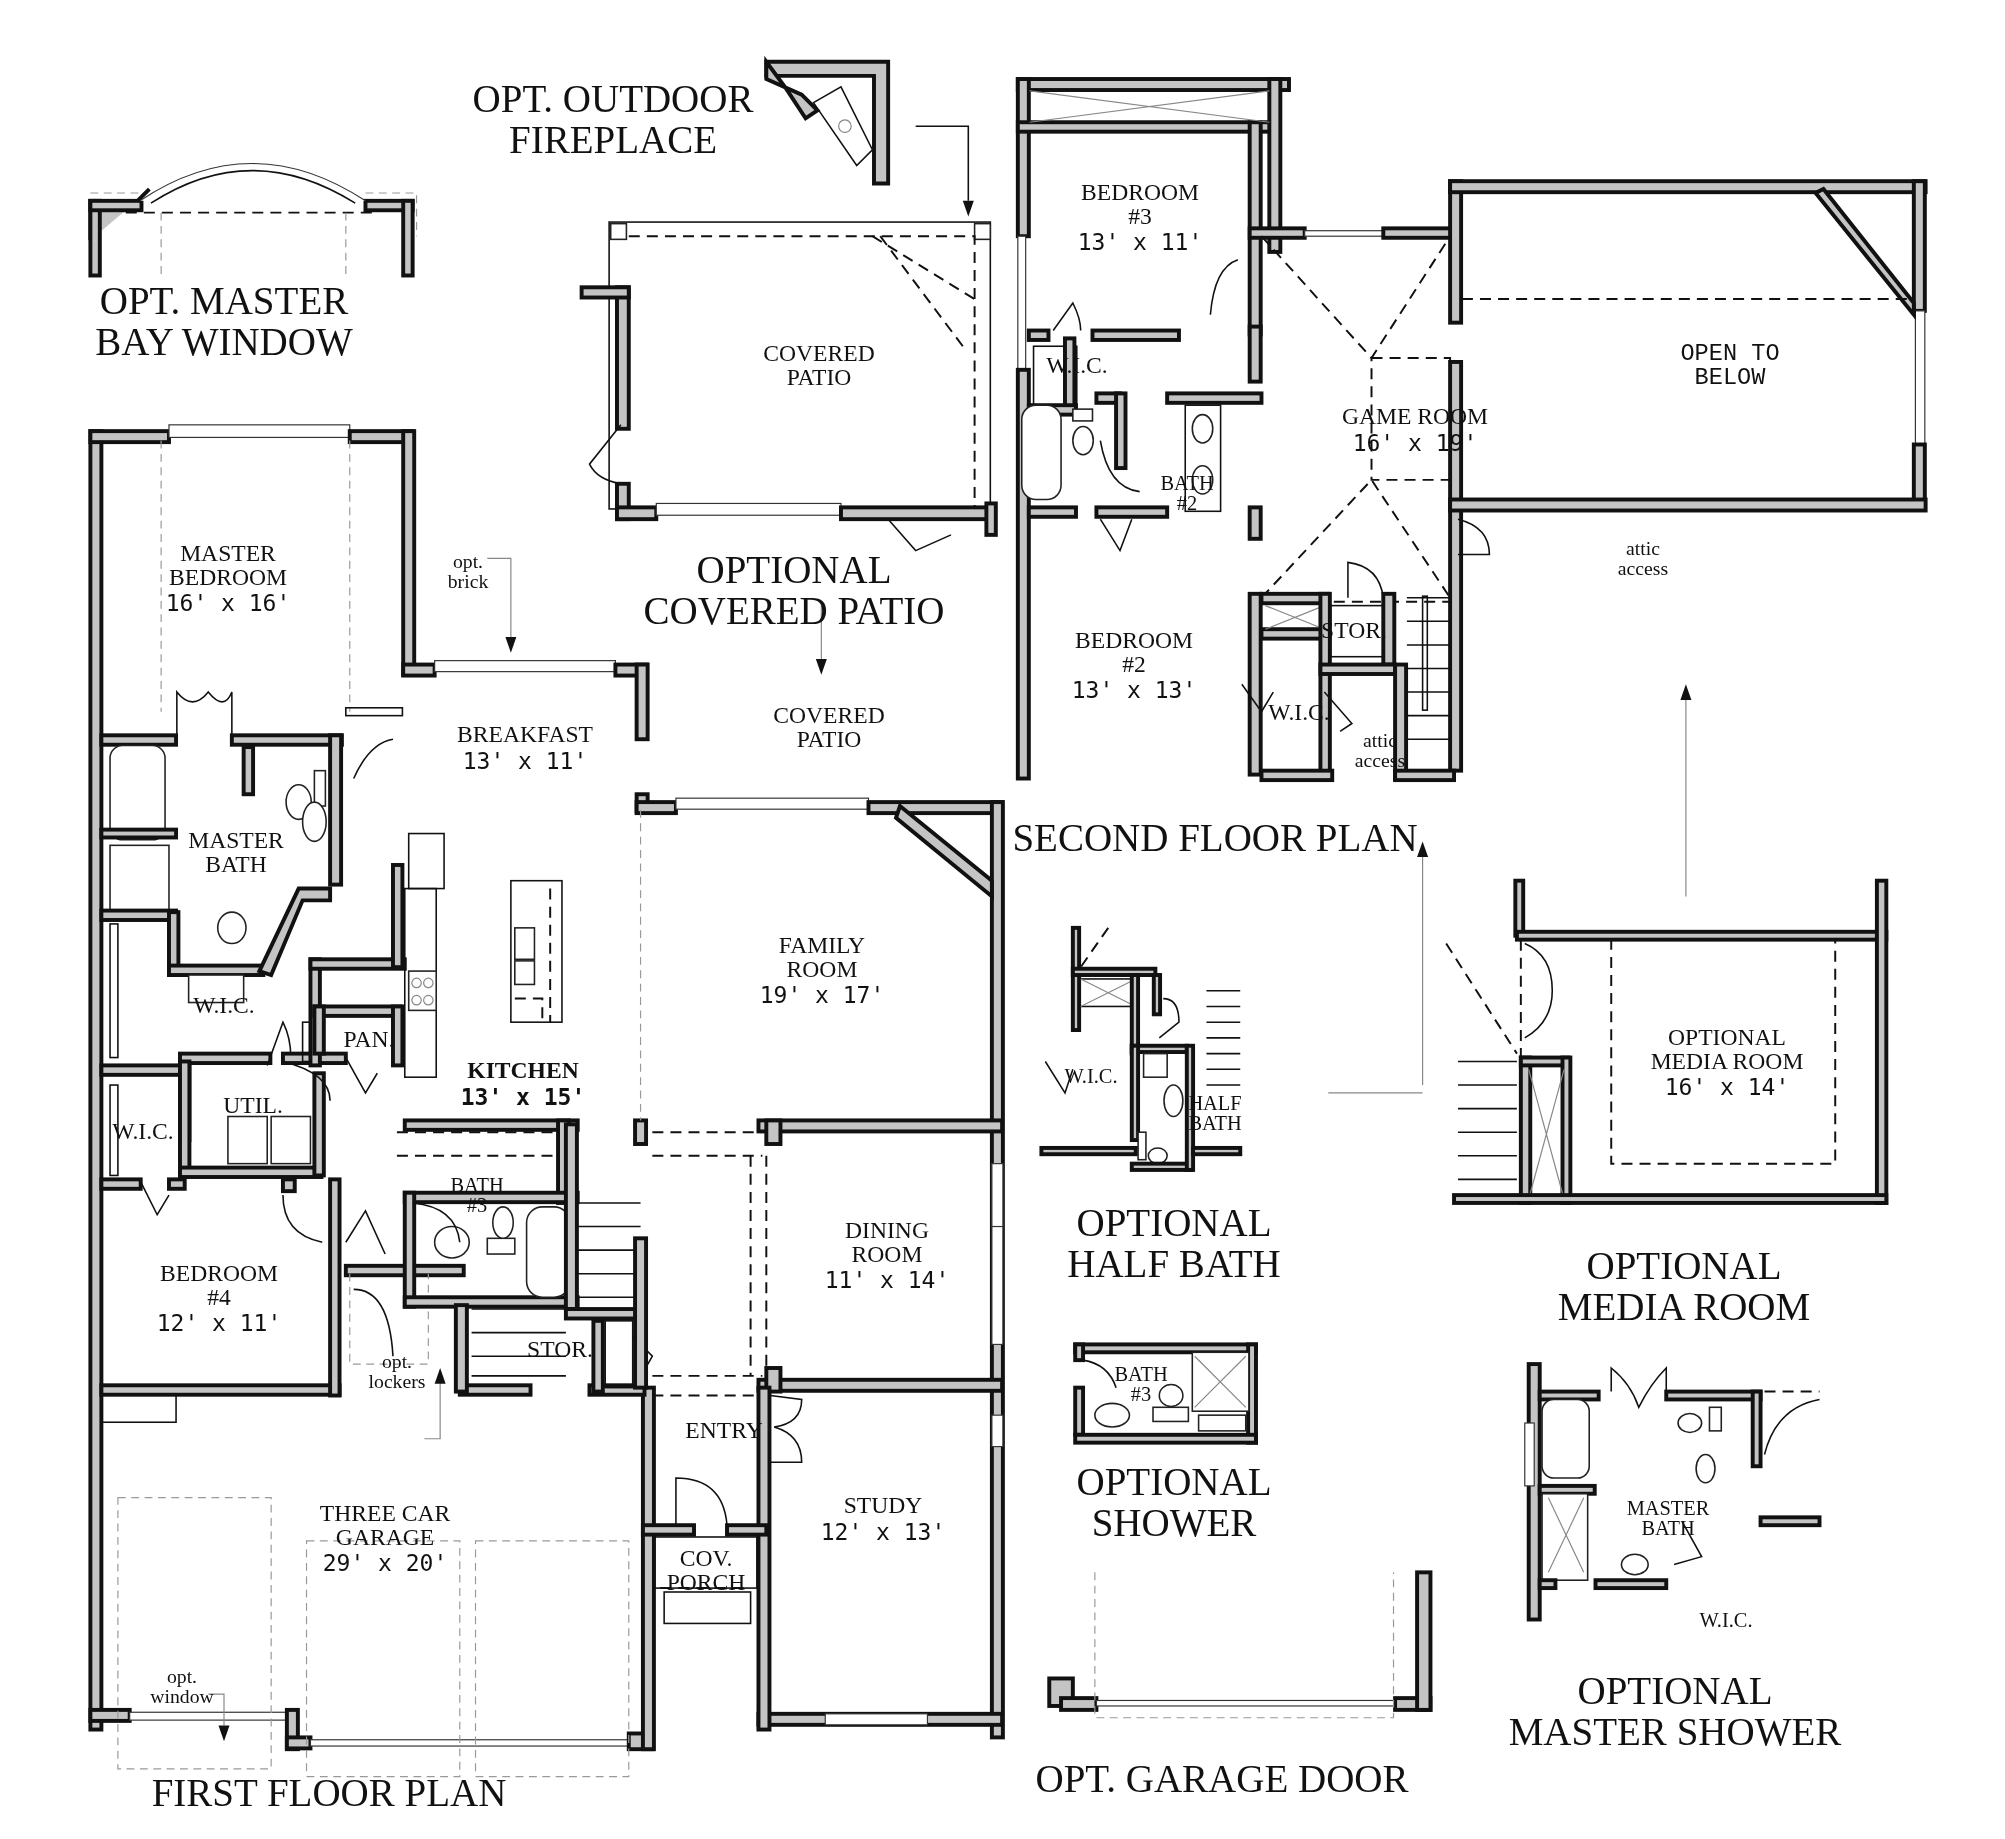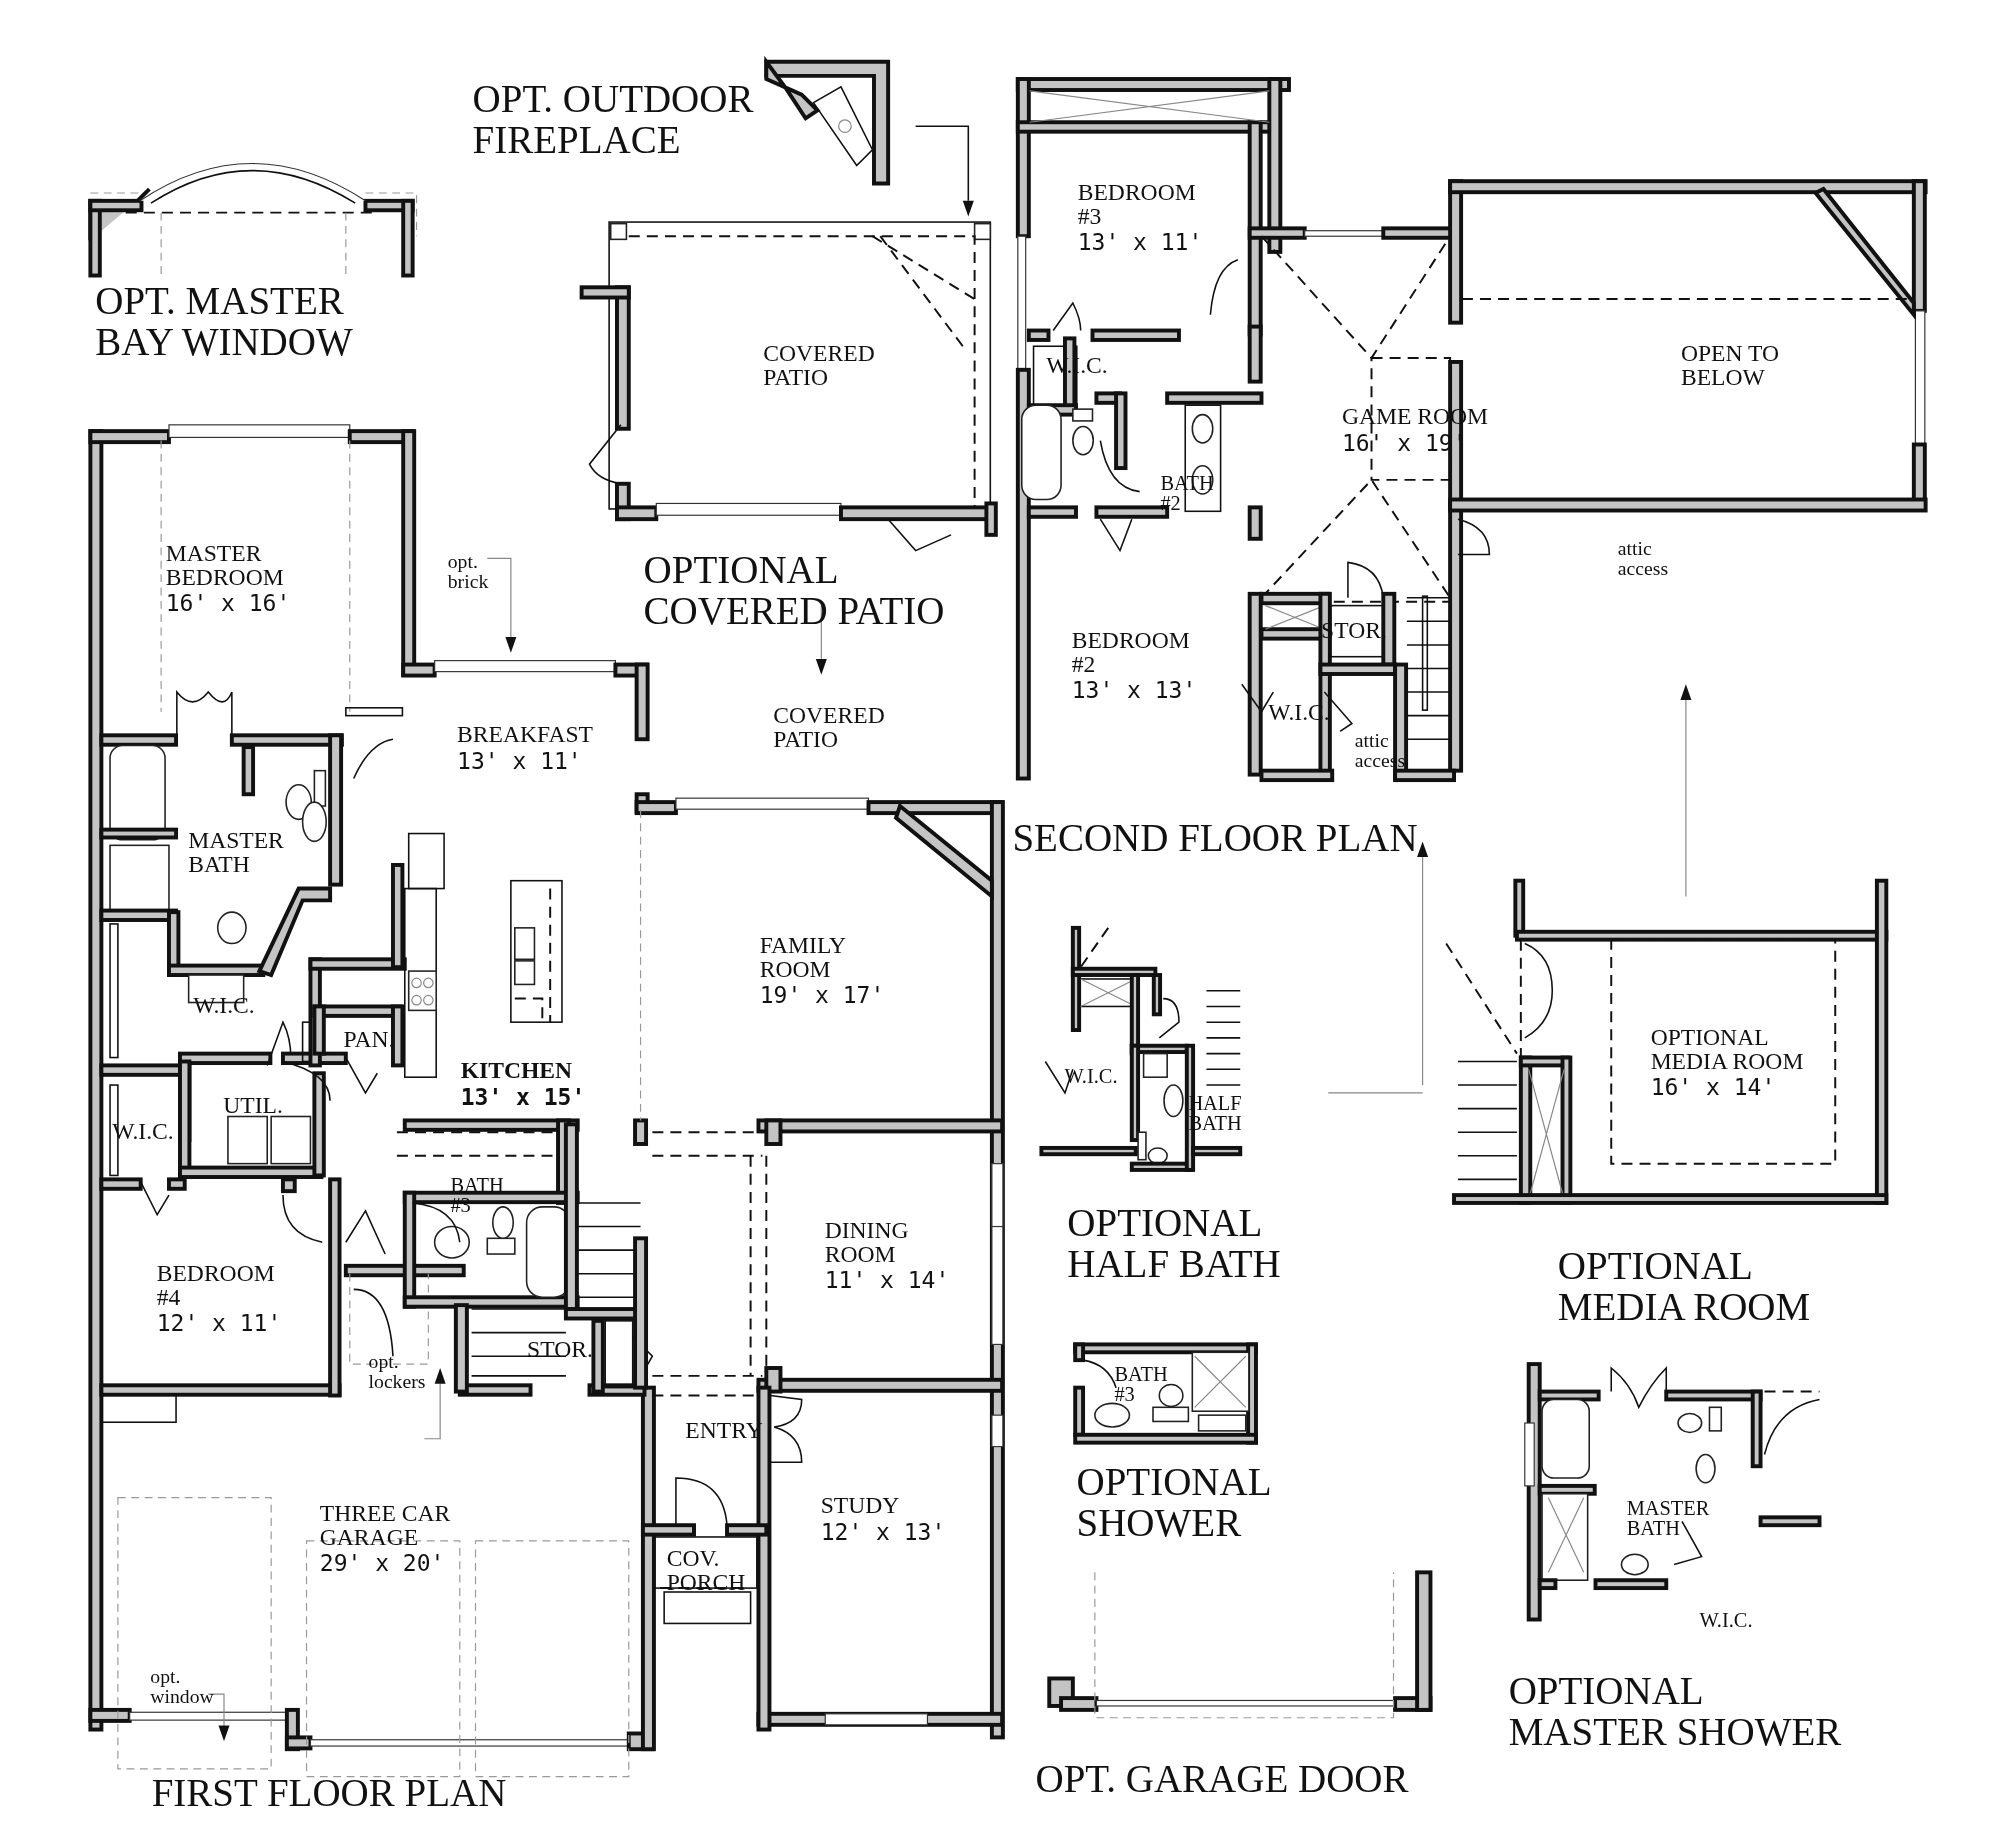--- a/index.html
+++ b/index.html
@@ -6,21 +6,21 @@
   body { width:2005px; height:1840px; position:relative; overflow:hidden; font-family:"Liberation Serif","DejaVu Serif",serif; color:#111; }
   #plan { position:absolute; left:0; top:0; width:2005px; height:1840px; }
   .wall { fill:#c4c4c4; stroke:#111; stroke-width:5; }
   .thin { fill:none; stroke:#111; stroke-width:2; }
   .hair { fill:none; stroke:#888; stroke-width:1.5; }
   .dash { fill:none; stroke:#111; stroke-width:2.5; stroke-dasharray:14 9; }
   .ldash { fill:none; stroke:#999; stroke-width:1.5; stroke-dasharray:10 7; }
   .win { fill:#fff; stroke:#333; stroke-width:1.5; }
   .fixture { fill:#fff; stroke:#222; stroke-width:2; }
   .arrow { fill:#111; }
-  .lbl { position:absolute; text-align:left; line-height:1.0; transform:translateX(-50%); white-space:nowrap; }
+  .lbl { position:absolute; text-align:center; line-height:1.0; transform:translateX(-50%); white-space:nowrap; }
   .room { font-size:23.6px; letter-spacing:0px; }
   .dim { font-family:"DejaVu Sans Mono","Liberation Mono",monospace; font-size:23px; margin-top:3.1px; }
   .title { font-size:39px; line-height:1.05; }
   .note { font-size:19.7px; line-height:1.0; }
   .small { font-size:20.4px; }
 </style>
 </head>
 <body>
 
 <svg id="plan" viewBox="0 0 2551 2340" xmlns="http://www.w3.org/2000/svg">
@@ -511,21 +511,21 @@
   <div>W.I.C.</div>
 </div>
 <div class="lbl small" style="left:1187px;top:473px;">
   <div>BATH</div>
   <div>#2</div>
 </div>
 <div class="lbl room" style="left:1415px;top:405px;">
   <div>GAME ROOM</div>
   <div class="dim">16' x 19'</div>
 </div>
-<div class="lbl room" style="left:1730px;top:342px;">
+<div class="lbl room" style="left:1730px;top:342px;font-family:Liberation Mono, monospace;">
   <div>OPEN TO</div>
   <div>BELOW</div>
 </div>
 <div class="lbl room" style="left:1134px;top:629px;">
   <div>BEDROOM</div>
   <div>#2</div>
   <div class="dim">13' x 13'</div>
 </div>
 <div class="lbl room" style="left:1299px;top:701px;">
   <div>W.I.C.</div>

